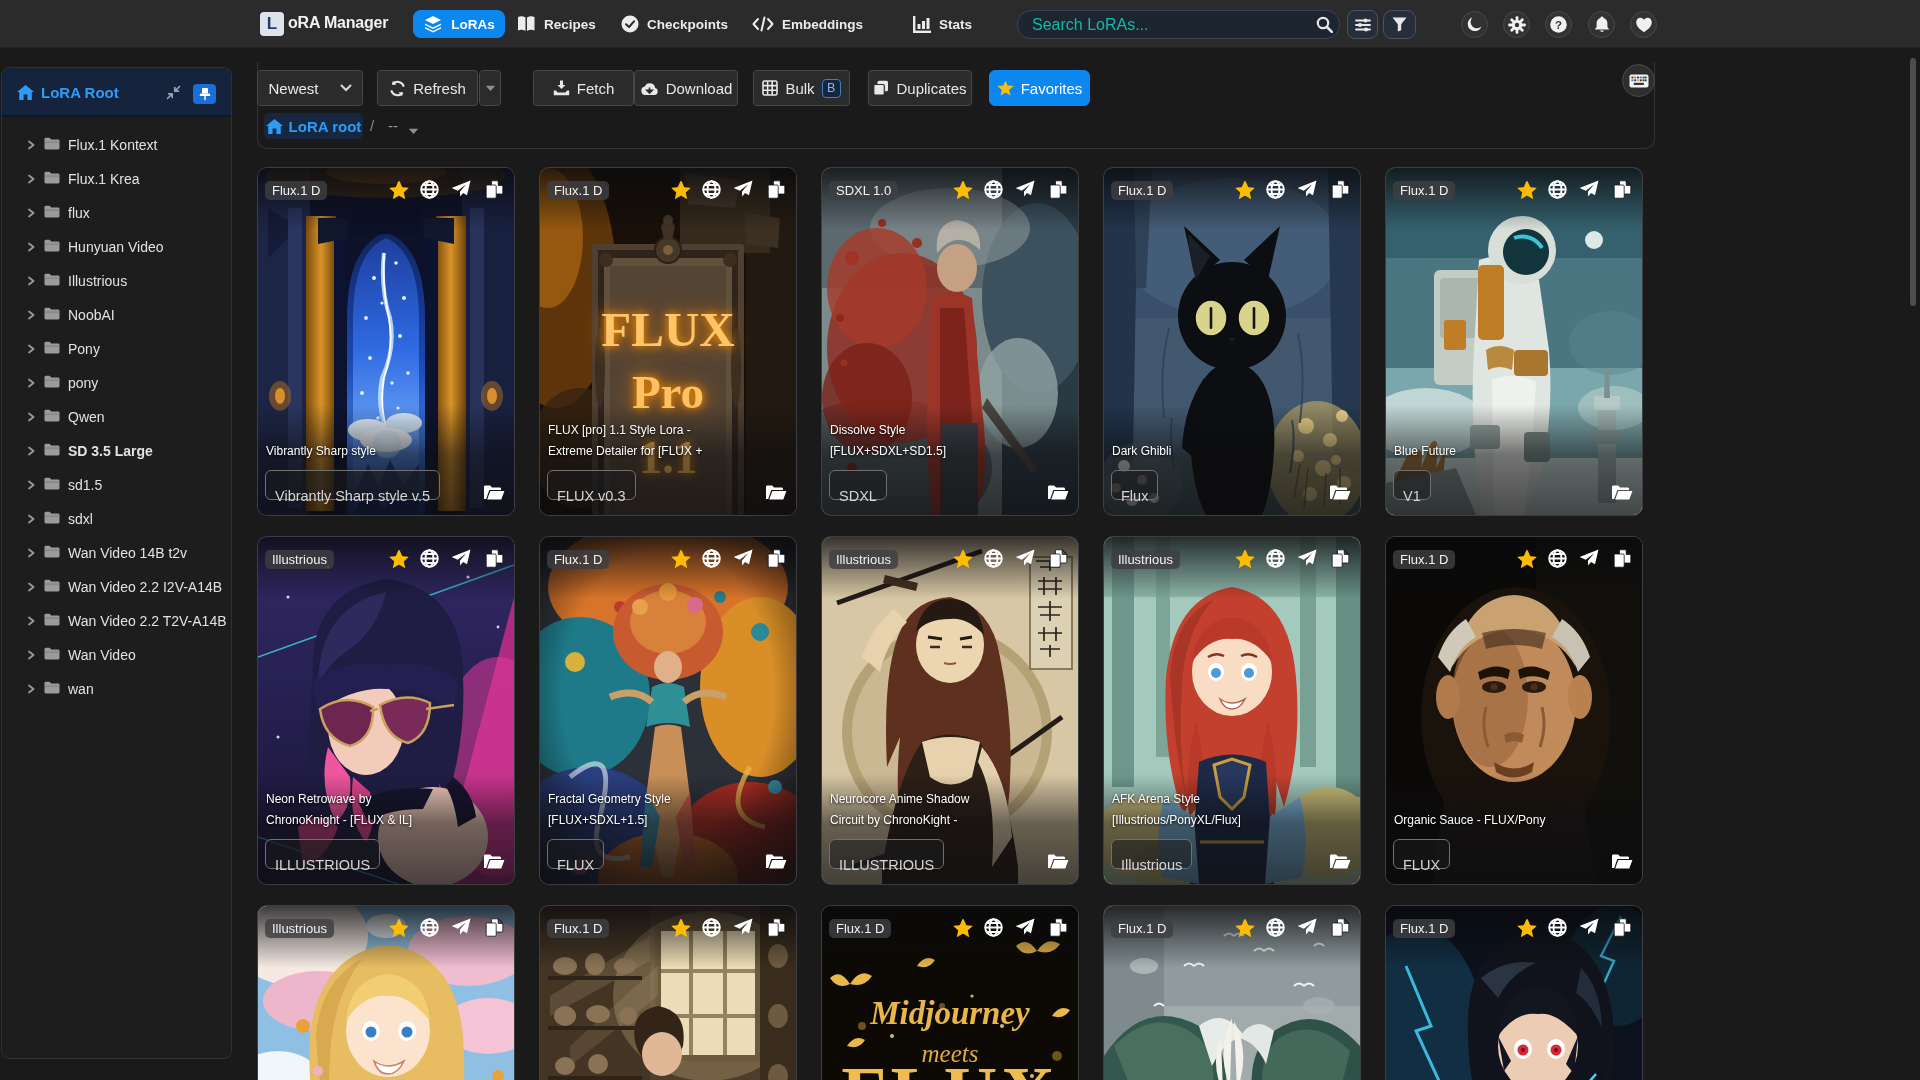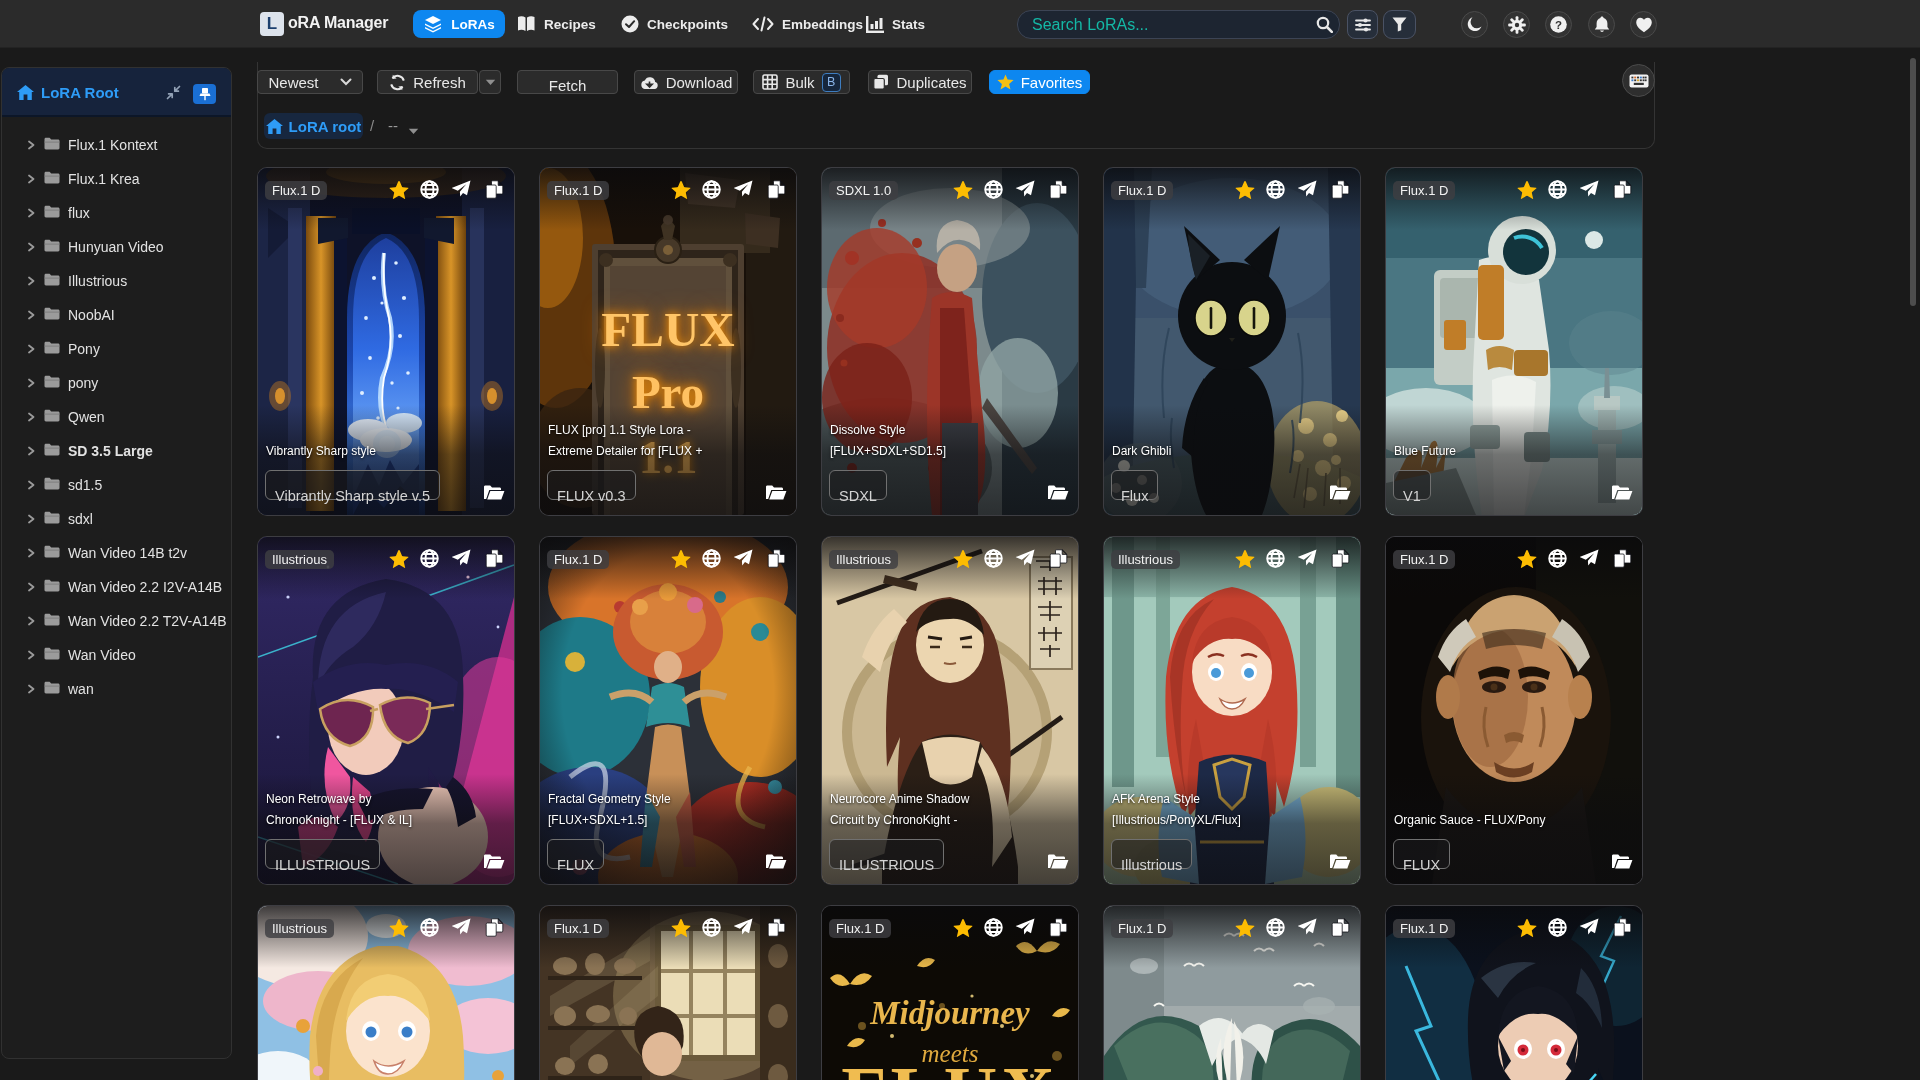--- a/index.html
+++ b/index.html
@@ -20,21 +20,21 @@
 #side{position:absolute;left:1px;top:67px;width:231px;height:992px;background:#1d1d1d;border:1px solid #313131;border-radius:8px;}
 #sidehead{position:absolute;left:0;top:0;width:229px;height:49px;background:#16233c;border-bottom:2px solid #0c1628;border-radius:7px 7px 0 0;}
 #sidehead .t{position:absolute;left:39px;top:16px;color:#2e9cf7;font-size:15px;font-weight:700;}
 #pinbtn{position:absolute;left:191px;top:16px;width:23px;height:20px;background:#1a6fd4;border-radius:4px;display:flex;align-items:center;justify-content:center;}
 .trow{position:absolute;left:0;width:229px;height:34px;display:flex;align-items:center;color:#e2e2e2;font-size:14px;white-space:nowrap;}
 .trow .chev{margin-left:24px;width:12px;color:#8a8a8a;}
 .trow .fold{margin-left:6px;}
 .trow .lbl{margin-left:8px;}
 
 #chead{position:absolute;left:257px;top:62px;width:1398px;height:87px;border:1px solid #343434;border-top:none;border-radius:0 0 10px 10px;background:#1a1a1a;}
-.tbtn{position:absolute;top:8px;height:24px;background:#2b2b2b;border:1px solid #484848;border-radius:4px;display:flex;align-items:center;justify-content:center;gap:7px;color:#e8e8e8;font-size:15px;}
+.tbtn{position:absolute;top:8px;height:36px;background:#2b2b2b;border:1px solid #484848;border-radius:4px;display:flex;align-items:center;justify-content:center;gap:7px;color:#e8e8e8;font-size:15px;}
 #crumbpill{position:absolute;left:6px;top:51px;width:99px;height:26px;background:#17273f;border-radius:6px;display:flex;align-items:center;justify-content:center;gap:6px;color:#2e9cf7;font-size:15px;font-weight:700;}
 #kbd{position:absolute;left:1364px;top:2px;width:33px;height:33px;background:#2e2e2e;border:1px solid#4b4b4b;border-radius:50%;display:flex;align-items:center;justify-content:center;}
 
 .card{position:absolute;width:256px;height:347px;border-radius:9px;overflow:hidden;background:#222;box-shadow:0 0 0 1px #3d3d42;}
 .card svg.art{position:absolute;left:0;top:0;width:100%;height:100%;}
 .chg{position:absolute;left:0;top:0;width:100%;height:62px;background:linear-gradient(rgba(10,10,12,.78),rgba(10,10,12,0));}
 .cfg{position:absolute;left:0;bottom:0;width:100%;height:110px;background:linear-gradient(rgba(12,12,14,0),rgba(12,12,14,.55) 45%,rgba(12,12,14,.72));}
 .badge{position:absolute;left:7px;top:13px;height:19px;line-height:19px;padding:0 7px;background:rgba(62,62,66,.82);border-radius:5px;color:#f2f2f2;font-size:13px;}
 .cic{position:absolute;top:0;left:0;width:100%;height:0;}
 .cic>div{position:absolute;top:12px;}
@@ -78,21 +78,21 @@
 <div class="navitem" style="left:752px;">
       <svg width="22" height="16" viewBox="0 0 22 16" style="">
         <g stroke="#ececec" stroke-width="2" fill="none" stroke-linecap="round" stroke-linejoin="round">
           <path d="M6 3 L1.5 8 L6 13"></path>
           <path d="M16 3 L20.5 8 L16 13"></path>
           <path d="M12.5 1.5 L9.5 14.5"></path>
         </g>
       </svg>
       <span>Embeddings</span>
     </div>
-<div class="navitem" style="left:842px;padding-left:24px;">
+<div class="navitem" style="left:889px;padding-left:24px;">
       <svg width="18" height="17" viewBox="0 0 18 17" style="">
         <g fill="#ececec">
           <rect x="0" y="0" width="2.4" height="17"></rect>
           <rect x="0" y="14.6" width="18" height="2.4"></rect>
           <rect x="4.5" y="8" width="3" height="5"></rect>
           <rect x="9" y="5" width="3" height="8"></rect>
           <rect x="13.5" y="2" width="3" height="11"></rect>
         </g>
       </svg>
       <span>Stats</span>
@@ -369,21 +369,21 @@
         <path d="M3.8 0.8 L3.4 5 L7.6 4.6 Z" fill="#e8e8e8"></path>
         <path d="M13.2 16.2 L13.6 12 L9.4 12.4 Z" fill="#e8e8e8"></path>
       </svg>
       <span>Refresh</span>
     </div>
     <div class="tbtn" style="left:221px;width:22px;">
       <svg width="11" height="7" viewBox="0 0 11 7" style="">
         <path d="M0.8 0.8 L5.5 6 L10.2 0.8 Z" fill="#8f8f8f"></path>
       </svg>
     </div>
-    <div class="tbtn" style="left:259px;width:101px;flex-direction:column;">
+    <div class="tbtn" style="left:275px;width:101px;">
       <svg width="17" height="16" viewBox="0 0 17 16" style="">
         <g fill="#e8e8e8">
           <path d="M8.5 0.5 L8.5 7.5 M8.5 9 L4.5 5 L7 5 L7 0.5 L10 0.5 L10 5 L12.5 5 Z"></path>
           <path d="M0.8 10.5 L3 10.5 L4.6 12.6 L12.4 12.6 L14 10.5 L16.2 10.5 L16.2 15.2 L0.8 15.2 Z"></path>
         </g>
       </svg>
       <span>Fetch</span>
     </div>
     <div class="tbtn" style="left:376px;width:104px;text-align:right;">
       <svg width="19" height="15" viewBox="0 0 19 15" style="">

